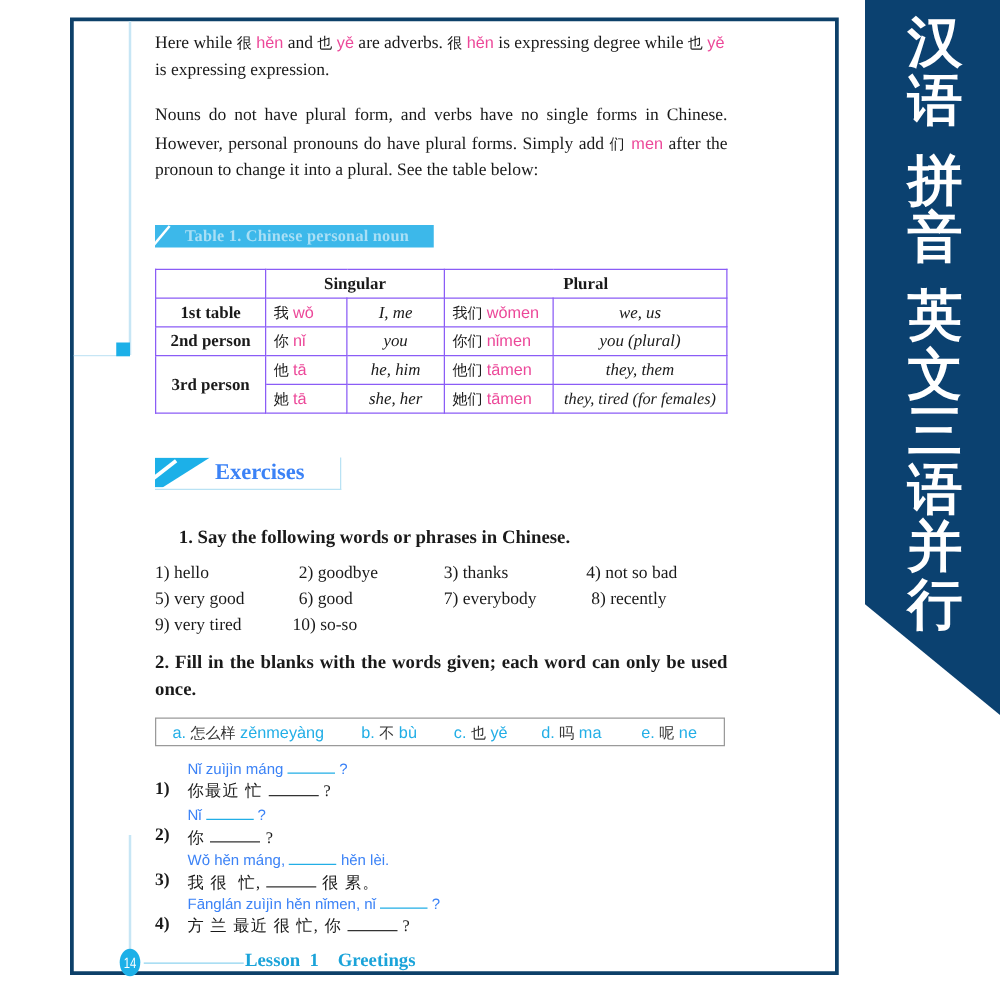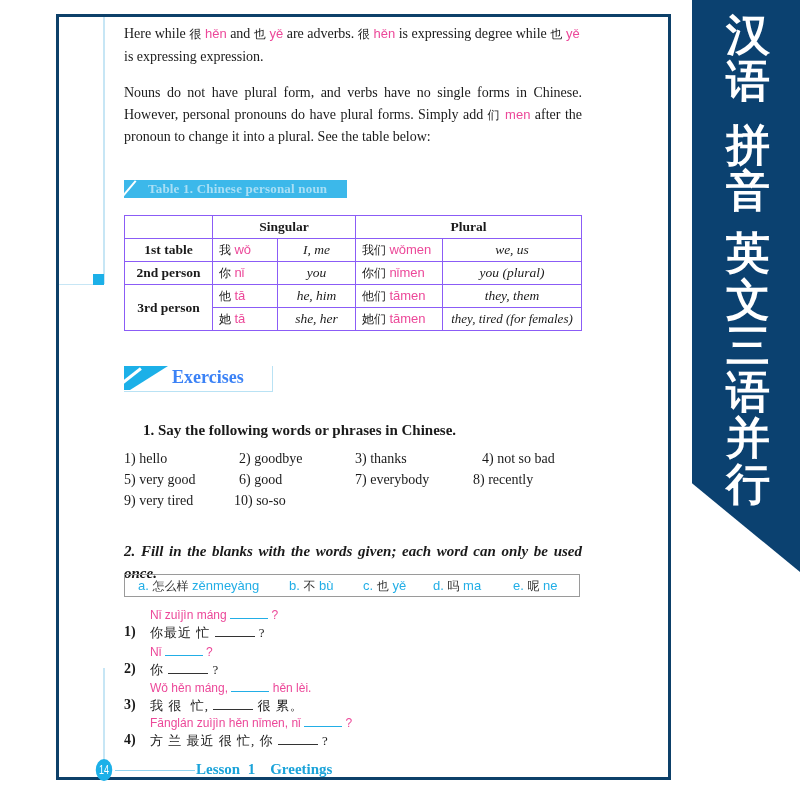--- a/index.html
+++ b/index.html
@@ -37,27 +37,27 @@
   .ex-head { position:absolute; left:124px; top:366px; width:148px; height:25px; border-right:1px solid #b9e2f4; border-bottom:1px solid #b9e2f4; }
   .ex-head .bar1 { position:absolute; left:0; top:0; width:44px; height:24px; background:#1cb0e8; clip-path:polygon(0 0, 44px 0, 6px 24px, 0 24px); }
   .ex-head .stripe { position:absolute; left:2px; top:-4px; width:3px; height:34px; background:#fff; transform:rotate(52deg); transform-origin:center; }
   .ex-head .txt { position:absolute; left:48px; top:1px; font-size:18px; font-weight:bold; color:#3b82f6; }
 
   .q1 { position:absolute; left:124px; top:422px; font-size:15px; font-weight:bold;margin-left:19px; }
   .grid { position:absolute; left:124px; top:451px; font-size:14px; }
   .grid .row { position:relative; height:21px; }
   .grid .row span { position:absolute; top:0; white-space:nowrap; }
 
-  .q2 { position:absolute; left:124px; top:540px; width:458px; font-size:15px; font-weight:bold; line-height:22px; text-align:justify;font-style:italic; }
+  .q2 { position:absolute; left:124px; top:519px; width:458px; font-size:15px; font-weight:bold; line-height:22px; text-align:justify; }
   .wordbox { position:absolute; left:124px; top:574px; width:456px; height:23px; border:1px solid #9a9a9a; box-sizing:border-box;
              font-family:"Liberation Sans", sans-serif; font-size:13px; color:#22aee6; }
   .wordbox span { position:absolute; top:3px; white-space:nowrap; }
 
   .exitem { position:absolute; left:124px; }
-  .exitem .pinyin { position:absolute; left:26px; top:0; font-family:"Liberation Sans", sans-serif; font-size:12px; color:#ec4899; white-space:pre; }
+  .exitem .pinyin { position:absolute; left:26px; top:0; font-family:"Liberation Sans", sans-serif; font-size:12px; color:#3b82f6; white-space:pre; }
   .exitem .num { position:absolute; left:0; top:16px; font-size:14px; font-weight:bold; }
   .exitem .cn { position:absolute; left:26px; top:16px; font-size:13px; white-space:pre; letter-spacing:1px; }
   .blank { display:inline-block; border-bottom:1px solid #333; }
   .blank.b { border-bottom-color:#22aee6; }
 
   .banner { position:absolute; left:692px; top:0; width:108px; height:572px; background:#0b4170;
             clip-path:polygon(0 0, 100% 0, 100% 100%, 0 84.5%); }
   .banner .t { position:absolute; left:26px; width:60px; text-align:center; color:#ffffff;
                font-family:"DejaVu Sans", sans-serif; font-size:44px; line-height:46px; font-weight:bold; }
 </style>
@@ -135,21 +135,21 @@
   <div class="stripe"></div>
   <div class="txt">Exercises</div>
 </div>
 
 <div class="q1">1. Say the following words or phrases in Chinese.</div>
 <div class="grid">
   <div class="row">
     <span style="left:0">1) hello</span>
     <span style="left:115px">2) goodbye</span>
     <span style="left:231px">3) thanks</span>
-    <span style="left:358px">4) not so bad</span>
+    <span style="left:345px">4) not so bad</span>
   </div>
   <div class="row">
     <span style="left:0">5) very good</span>
     <span style="left:115px">6) good</span>
     <span style="left:231px">7) everybody</span>
     <span style="left:349px">8) recently</span>
   </div>
   <div class="row">
     <span style="left:0">9) very tired</span>
     <span style="left:110px">10) so-so</span>

